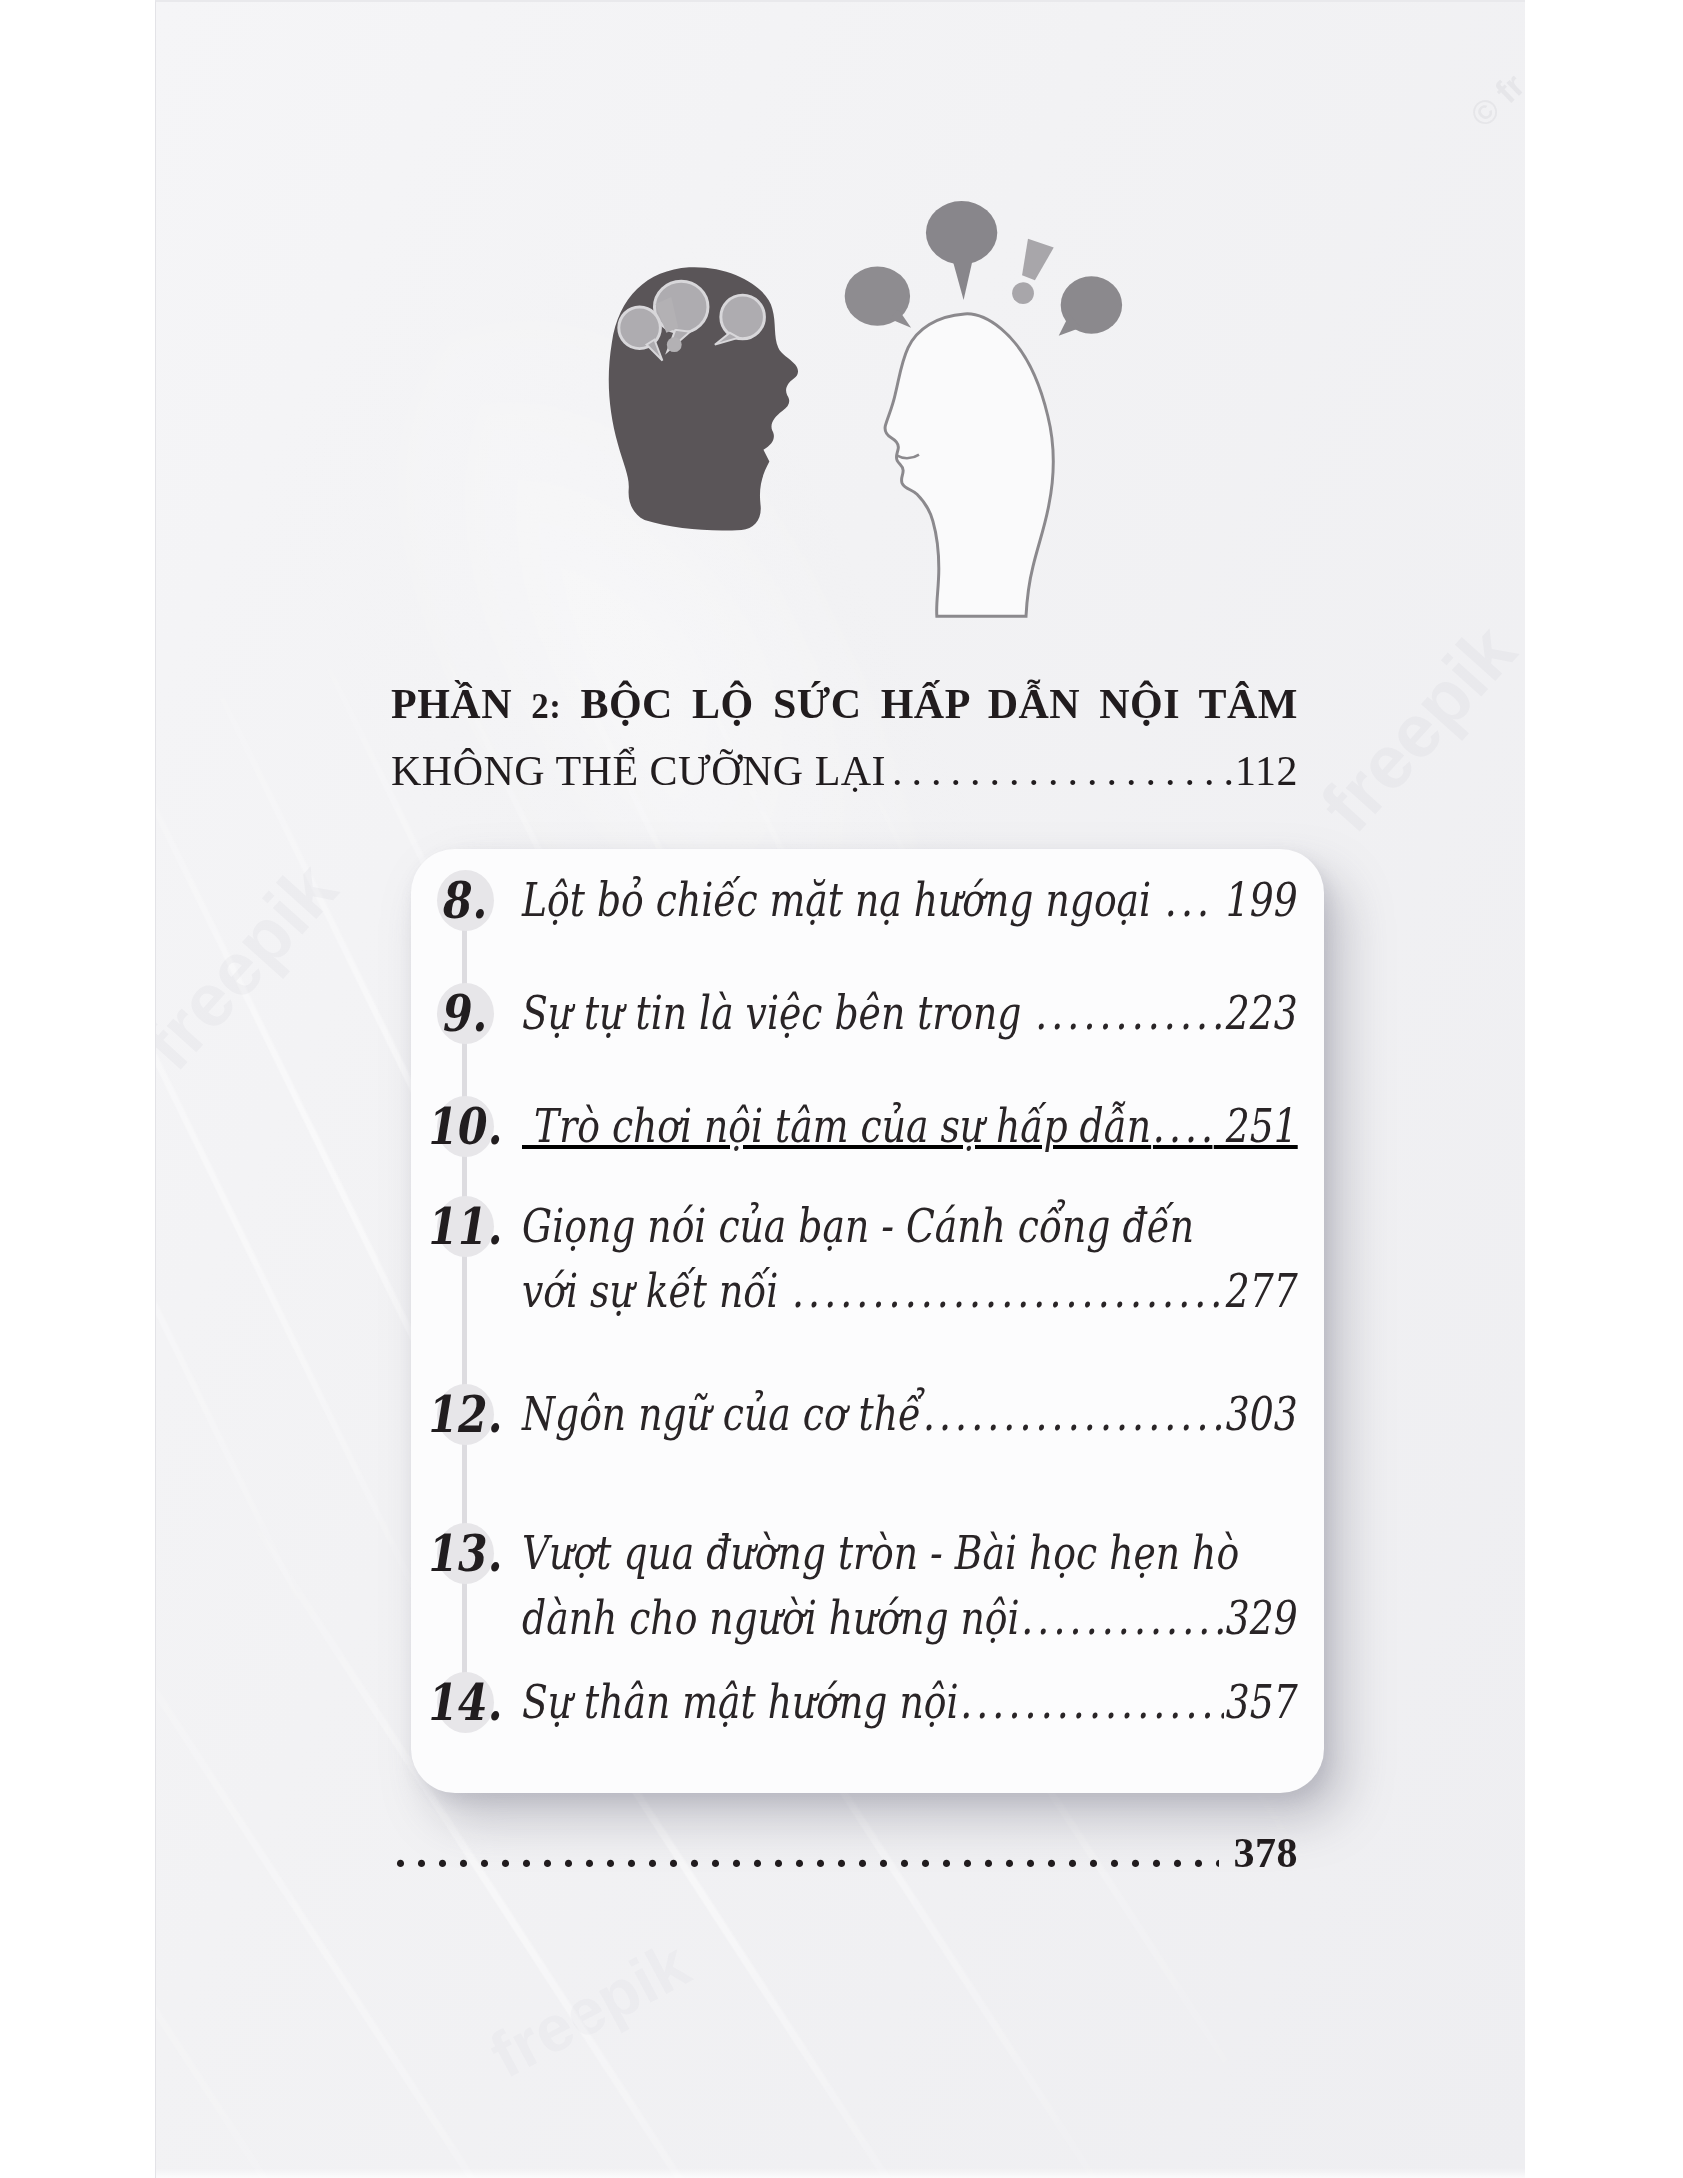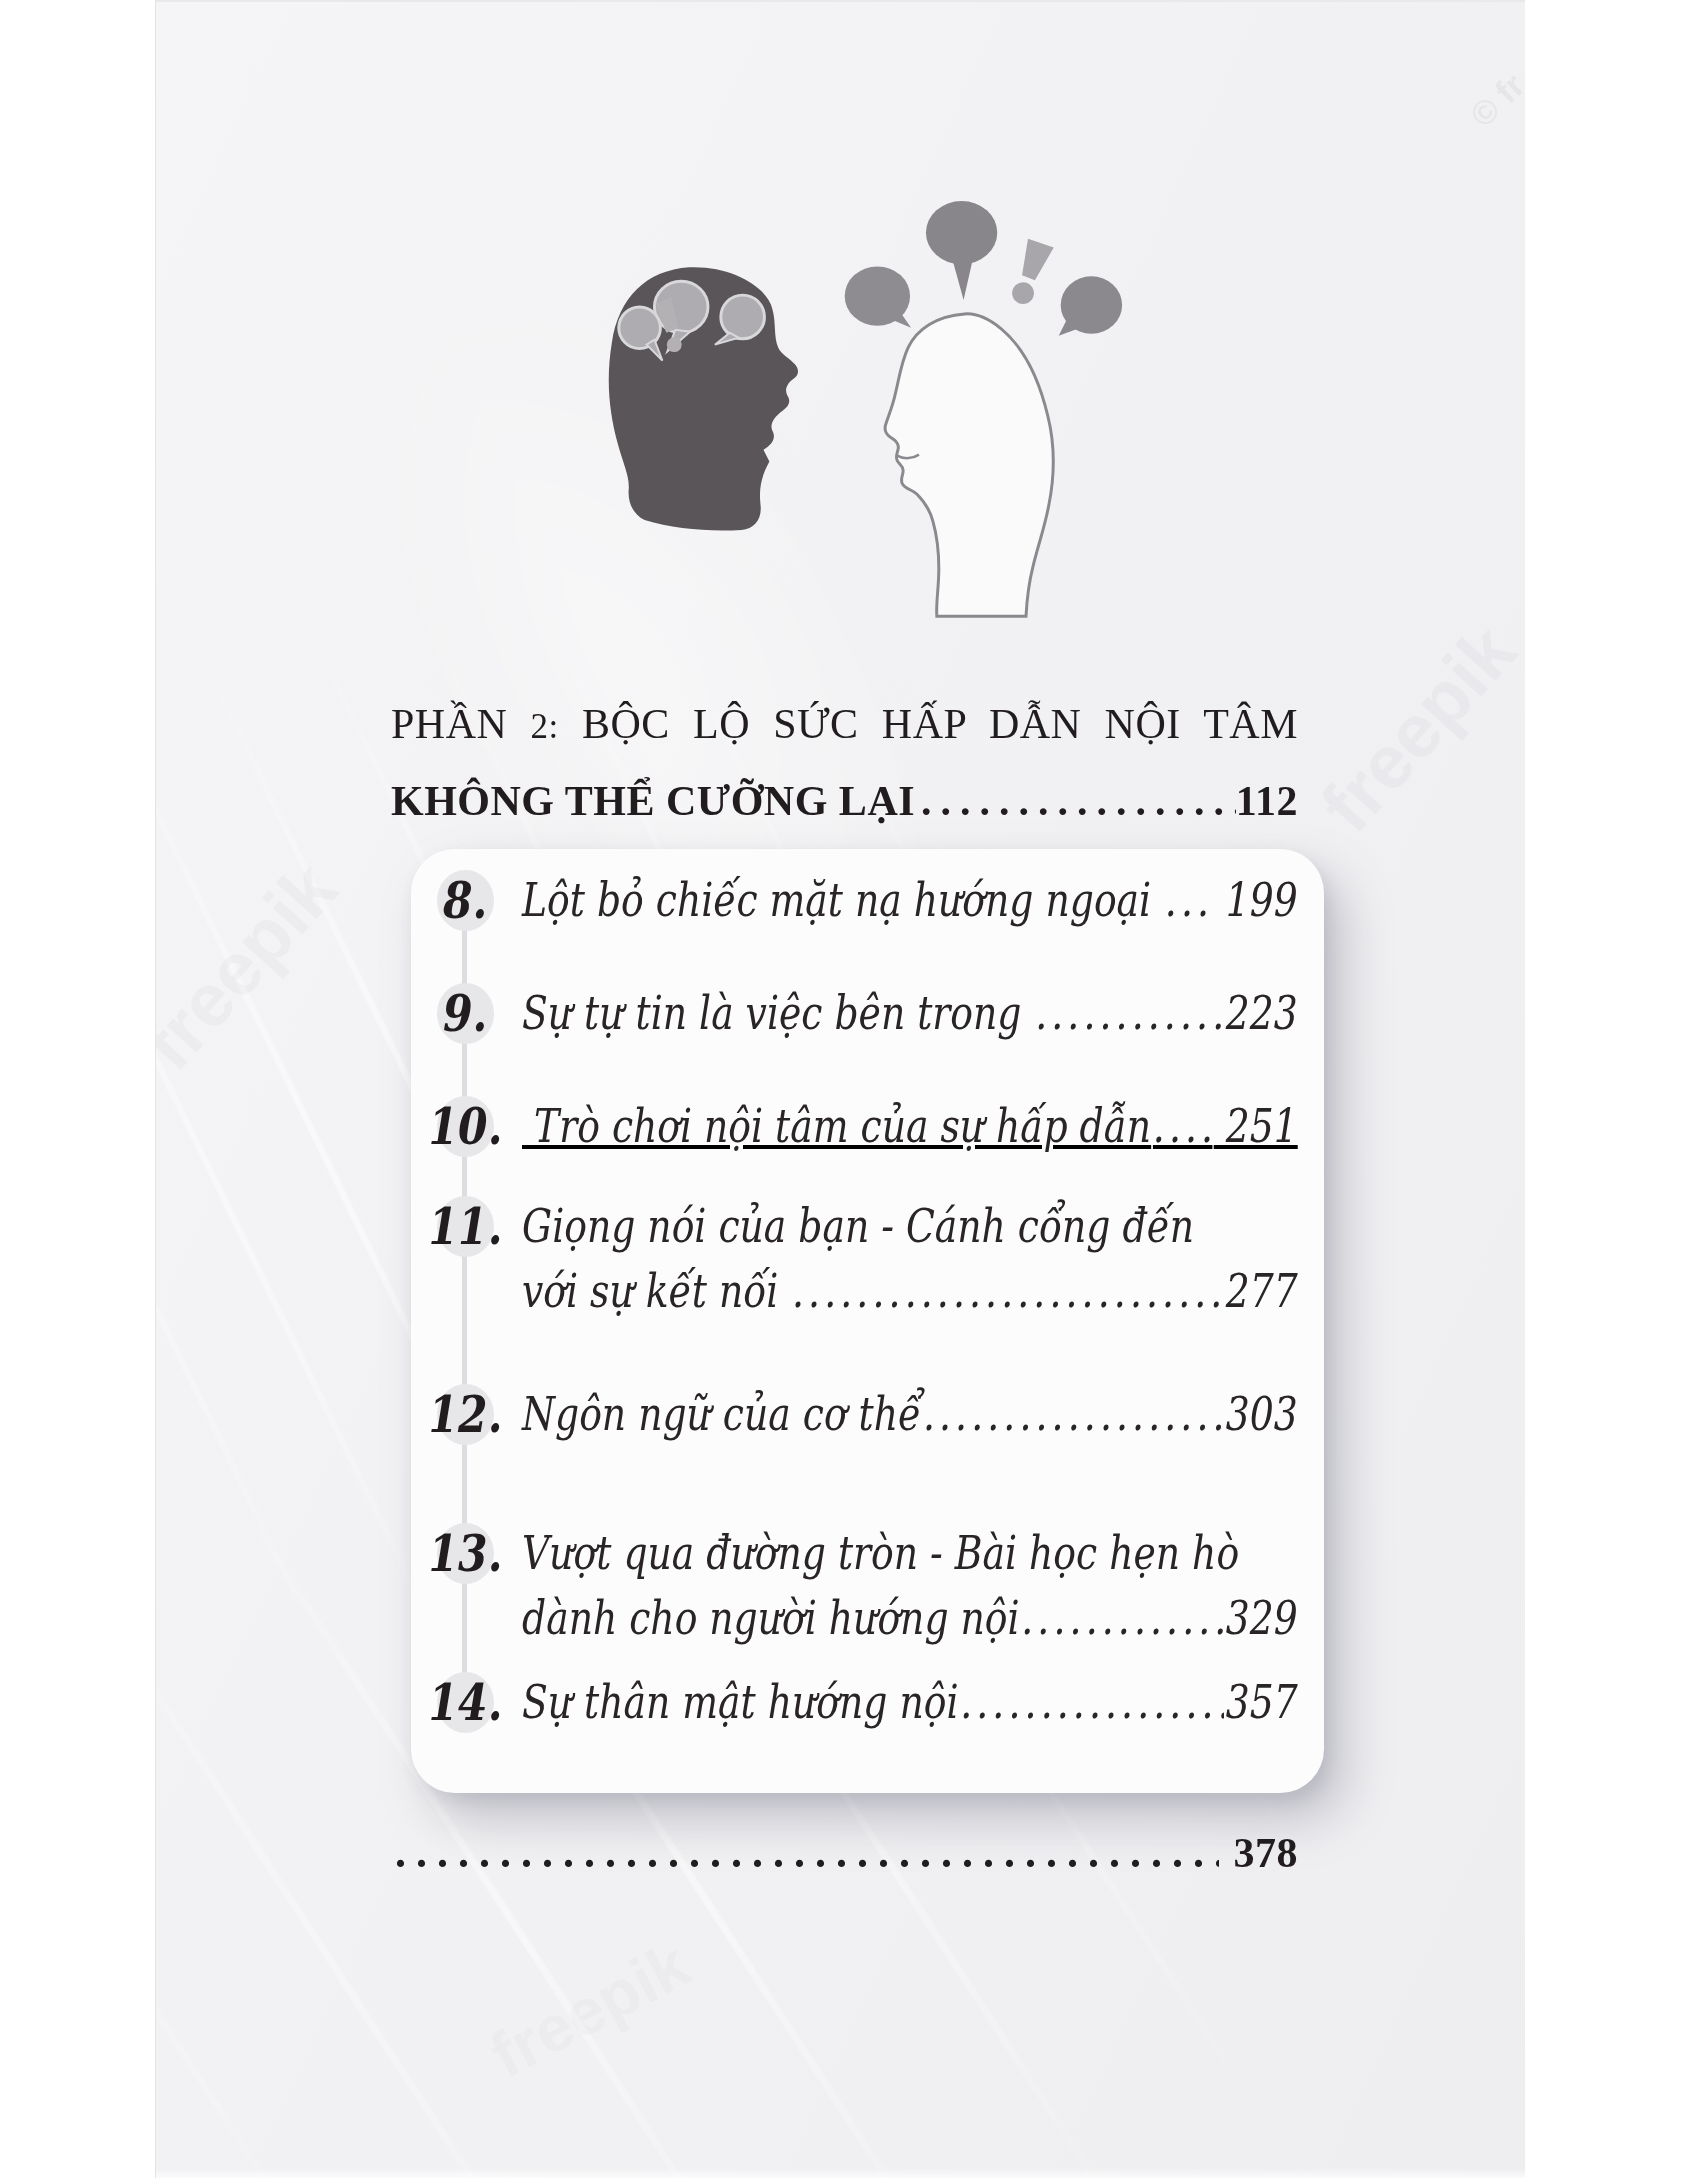--- a/index.html
+++ b/index.html
@@ -51,26 +51,26 @@
   .wm4{left:1312px;top:79px;font-size:34px;transform:rotate(-44deg);color:rgba(135,135,152,.10);}
 
   
   .illustration{position:absolute;left:439px;top:193px;width:540px;height:441px;}
 
   
   .heading{
     position:absolute;left:235px;top:669px;width:907px;color:#211c1e;
   }
   .h-line1{
-    font-size:42px;line-height:86px;font-weight:400;letter-spacing:0.5px;
-    text-align:justify;text-align-last:justify;margin-top:10px;-moz-text-align-last:justify;
+    font-size:42px;line-height:66px;font-weight:700;letter-spacing:0.5px;
+    text-align:justify;text-align-last:justify;-moz-text-align-last:justify;
   }
   .h-num{font-size:35px;}
   .h-line2{
-    display:flex;align-items:flex-start;font-weight:700;font-size:42px;line-height:63px;letter-spacing:0.5px;
+    display:flex;align-items:flex-start;font-weight:400;font-size:42px;line-height:63px;letter-spacing:0.5px;
   }
   .h-dots{
     flex:1;overflow:hidden;white-space:nowrap;font-size:42px;letter-spacing:9px;
     padding-left:6px;
   }
   
   .card{
     position:absolute;left:255px;top:847px;width:913px;height:944px;
     background:#fcfcfd;border-radius:44px;
     box-shadow:20px 26px 48px rgba(118,118,134,.38), 5px 8px 16px rgba(118,118,134,.16);

